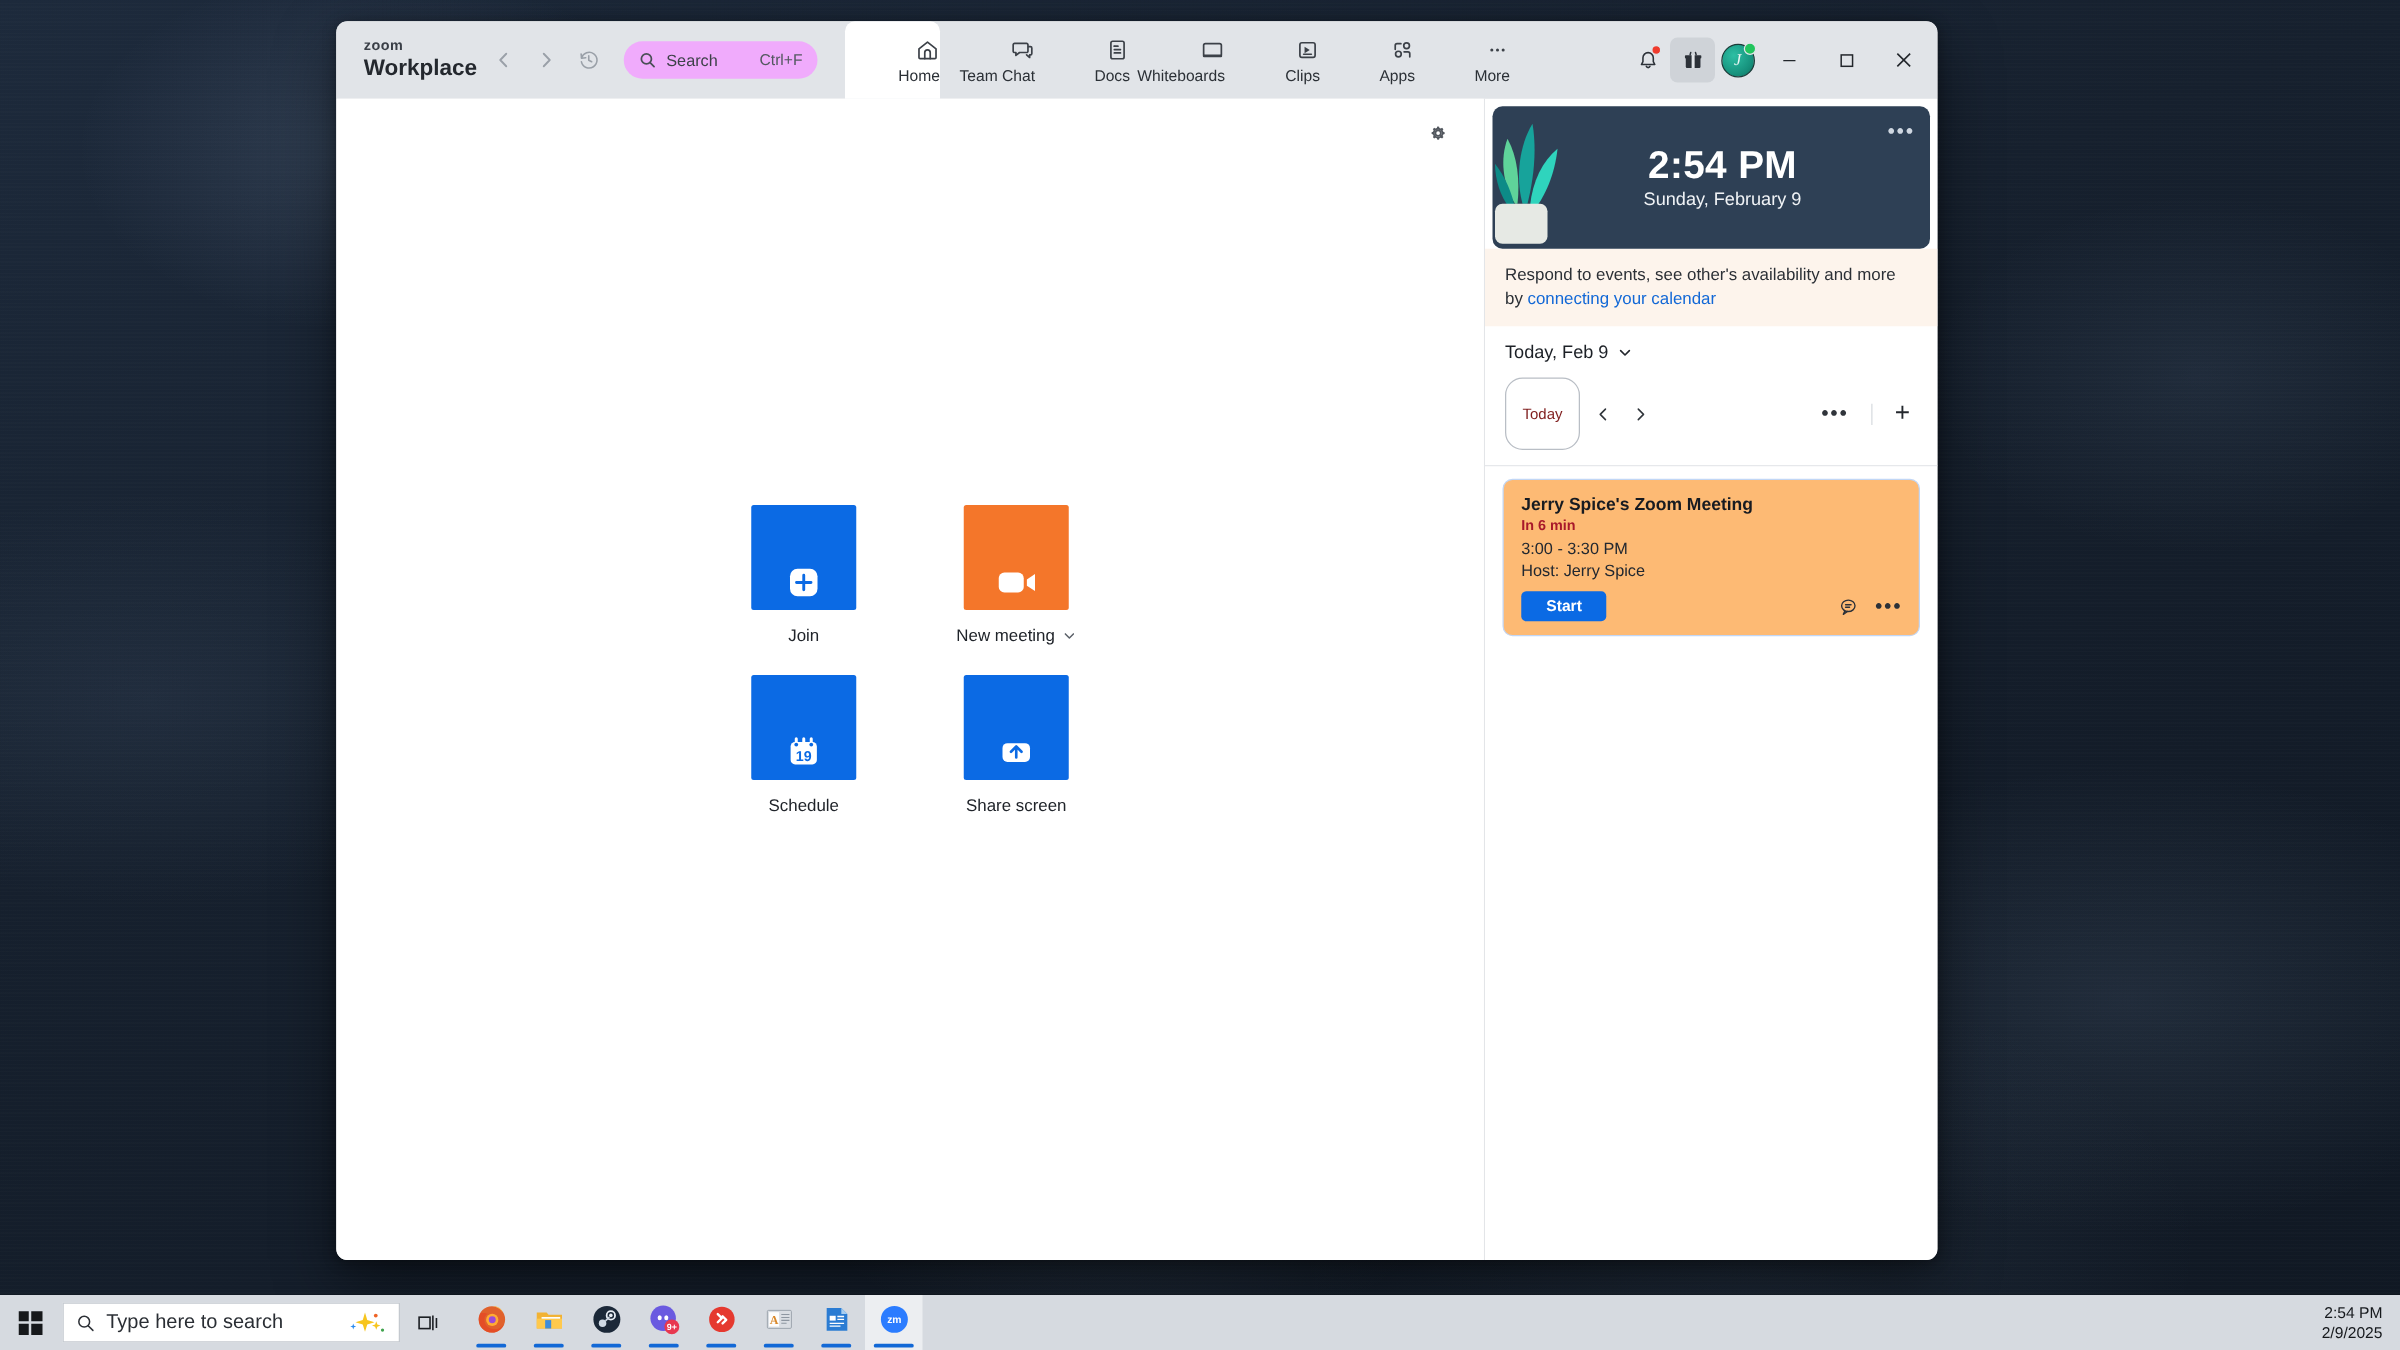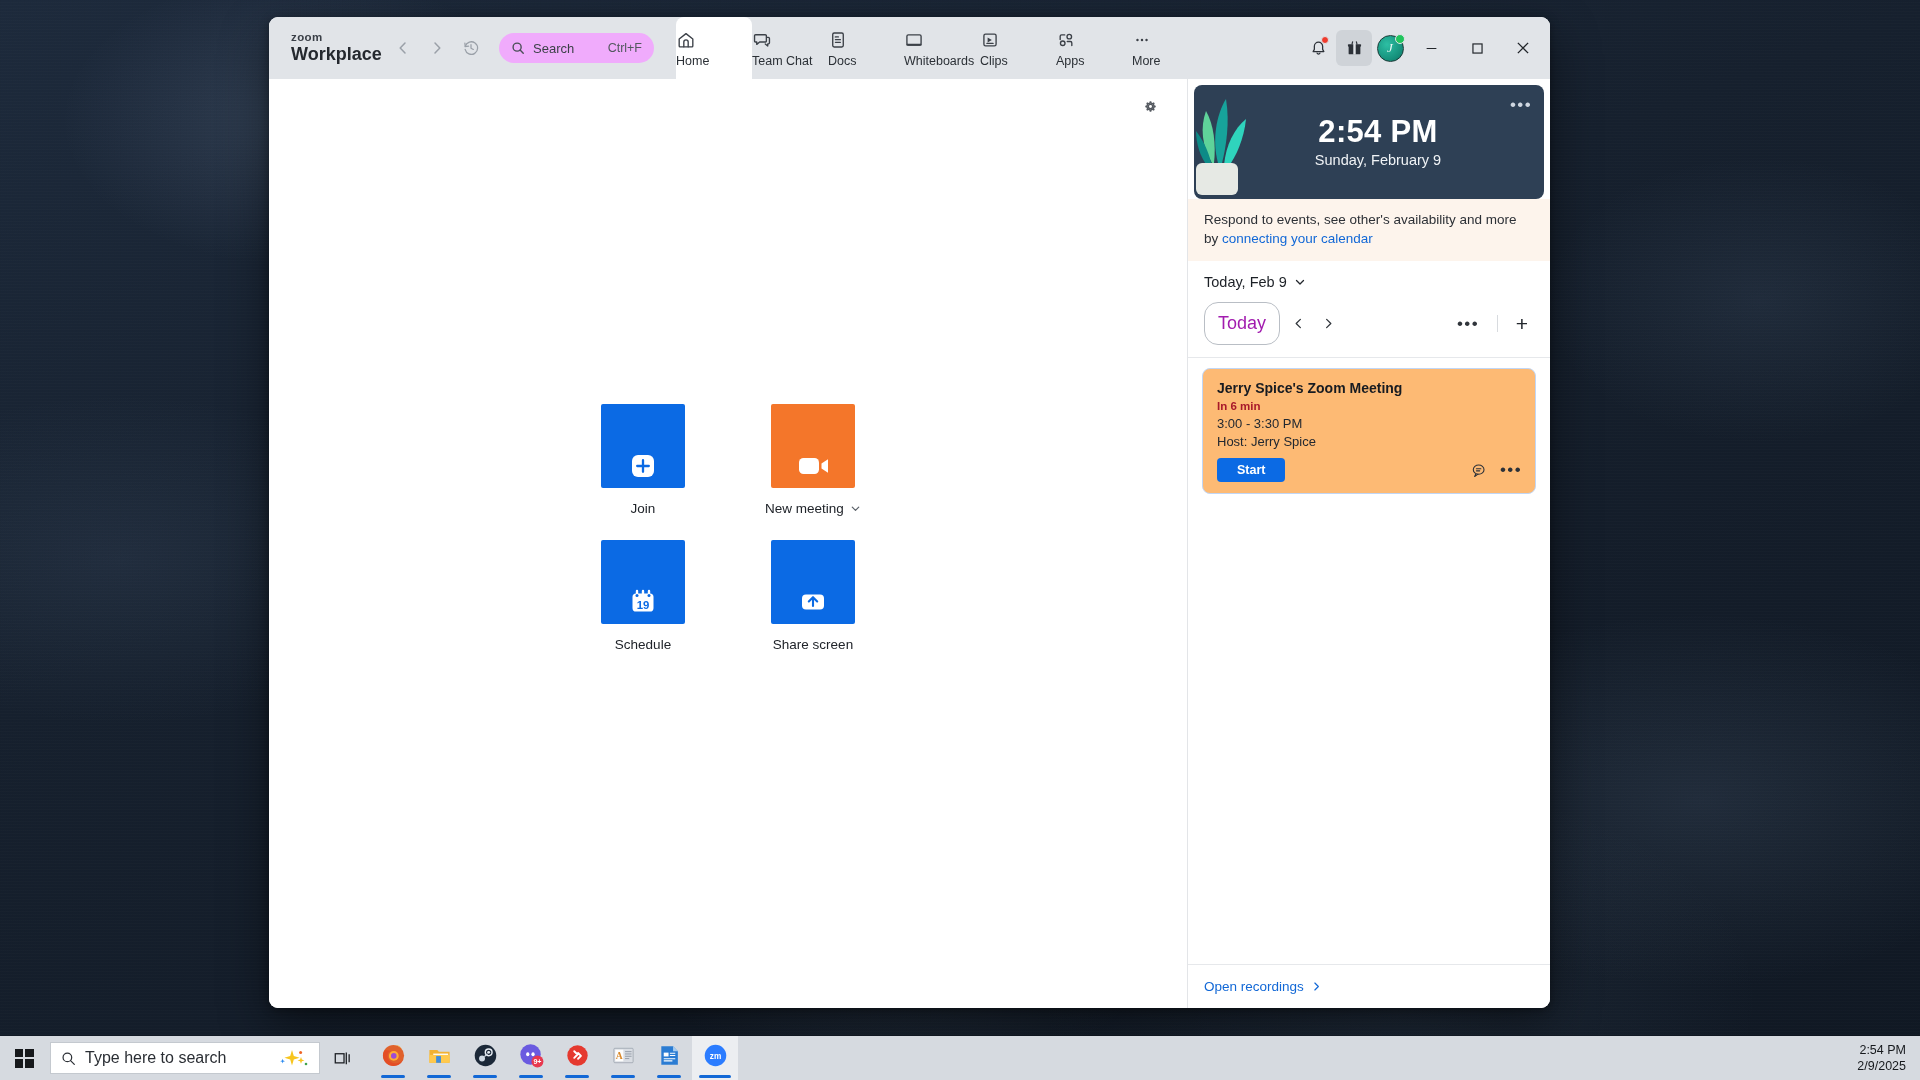--- a/index.html
+++ b/index.html
@@ -58,21 +58,21 @@
     margin:auto 0; height:30px; width:155px; background:#f0abfc; border-radius:15px;
     display:flex; align-items:center; padding:0 12px; gap:8px; margin-left:12px;
   }
   .searchbar .sicon{ color:#4a4f57; display:flex; }
   .searchbar .stext{ font-size:13px; color:#3c4148; flex:1; }
   .searchbar .shint{ font-size:12.5px; color:#52585f; }
 
   .tabs{ display:flex; align-items:flex-end; margin-left:22px; height:62px; }
   .tab{
     width:76px; height:62px; display:flex; flex-direction:column;
-    align-items:flex-start; justify-content:center; gap:3px; cursor:default;
+    align-items:flex-end; justify-content:center; gap:3px; cursor:default;
     border-radius:8px 8px 0 0;
   }
   .tab.active{ background:#fff; }
   .tab .ticon{ height:22px; display:flex; align-items:center; color:#3c4148;}
   .tab .tlabel{ font-size:12.5px; color:#2b3036; white-space:nowrap; }
 
   .winright{ margin-left:auto; display:flex; align-items:center; padding-right:4px; }
   .iconbtn{ width:36px;height:36px;display:flex;align-items:center;justify-content:center;
     position:relative; border-radius:6px; cursor:default; }
   .iconbtn.boxed{ background:#cfd3d8; }
@@ -127,22 +127,22 @@
   .calbanner a{ color:#1268d6; text-decoration:none; }
 
   .daysel{ padding:13px 16px 9px 16px; display:flex; align-items:center; gap:7px; cursor:default;}
   .daysel .dlabel{ font-size:14.5px; color:#1c2026; }
 
   .navrow{
     display:flex; align-items:center; padding:3px 16px 12px 16px; gap:6px;
     border-bottom:1px solid #e6e8eb;
   }
   .todaybtn{
-    border:1px solid #b9bec5; border-radius:14px; padding:10px 13px;
-    font-size:18px; color:#a21caf; background:#fff; cursor:default;
+    border:1px solid #b9bec5; border-radius:14px; padding:21px 13px;
+    font-size:12px; color:#7f1d1d; background:#fff; cursor:default;
   }
   .arrbtn{ width:24px;height:24px;display:flex;align-items:center;justify-content:center;
     color:#30353b; font-size:15px; cursor:default; }
   .navrow .spacer{ flex:1; }
   .ellip{ color:#30353b; font-size:17px; letter-spacing:1.4px; padding:0 6px; cursor:default;}
   .vdiv{ width:1px; height:17px; background:#d8dbdf; margin:0 6px; }
   .plusbtn{ width:24px;height:24px;display:flex;align-items:center;justify-content:center;
     color:#23272d; font-size:21px; font-weight:300; cursor:default; }
 
   .events{ flex:1; overflow:hidden; padding:10px 14px; min-height:0; }
@@ -501,28 +501,20 @@
                   <path d="M5.6 14.2 L4.3 17 L8.2 14.3"></path>
                   <path d="M6.4 8 H11.6 M6.4 10.4 H10.2"></path>
                 </svg>
               </span>
               <span class="ev-ell">•••</span>
             </div>
           </div>
         </div>
       </div>
 
-      <div class="panelfoot">
-        <a href="#">Open recordings</a>
-        <span class="fchev">
-          <svg class="icn" width="11" height="11" viewBox="0 0 12 12" fill="none" stroke="currentColor" stroke-width="1.3" stroke-linecap="round" stroke-linejoin="round">
-              <path d="M4.2 2.2 L8 6 L4.2 9.8"></path>
-            </svg>
-        </span>
-      </div>
 
     </div>
   </div>
 </div>
 
 <div id="taskbar">
 
   <div class="startbtn-win">
     <span class="winlogo">
         <i></i>

